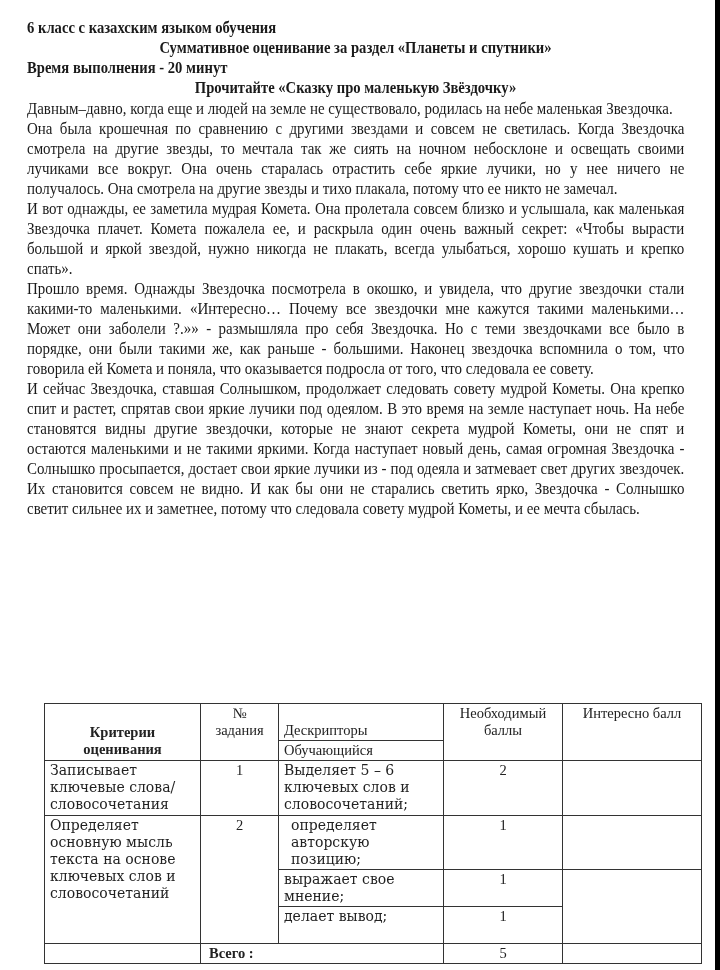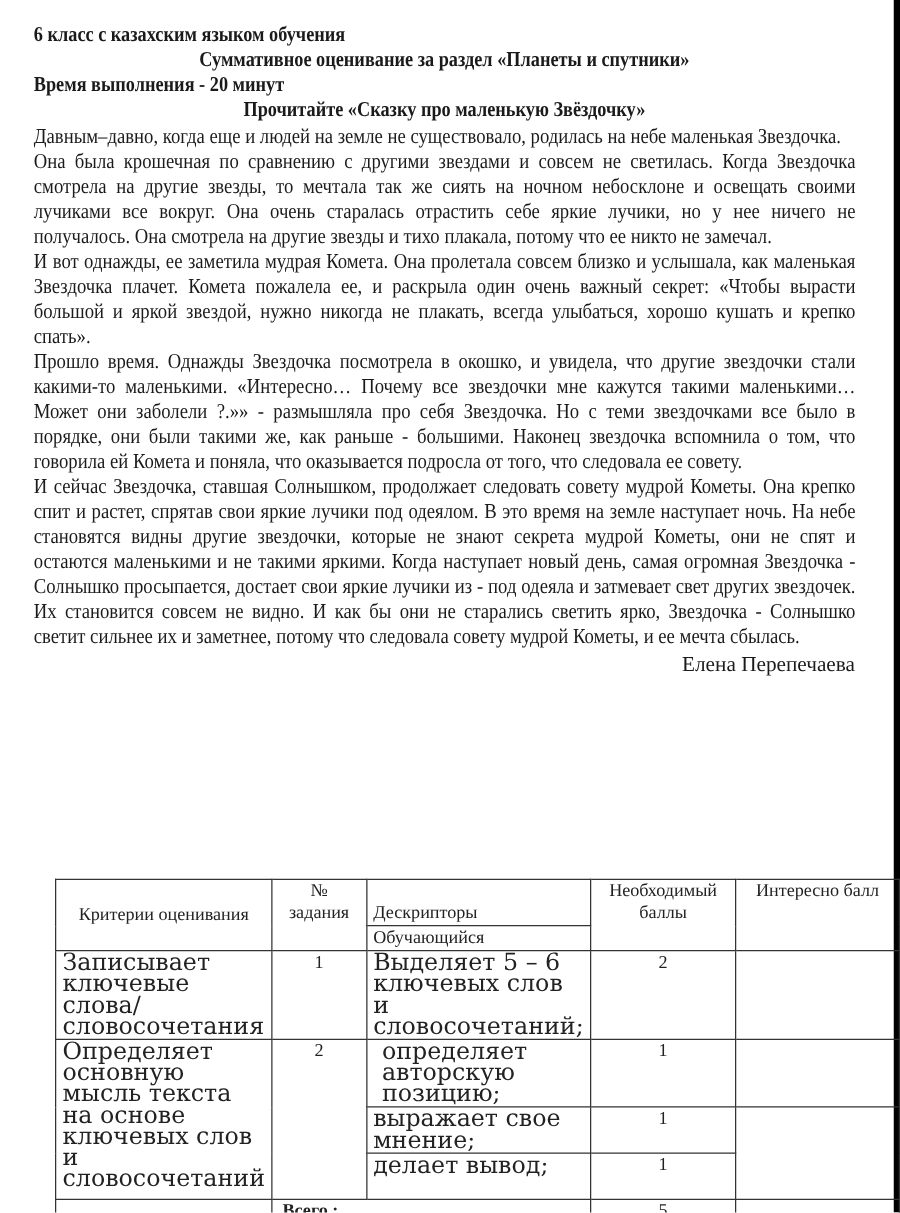--- a/index.html
+++ b/index.html
@@ -16,43 +16,42 @@
     .tasks { margin-top: 2px; }
     .task { font-weight: bold; font-size: 17px; line-height: 22px; transform: scaleX(0.86); transform-origin: left; white-space: nowrap; }
 
     table.crit {
       position: absolute; left: 44px; top: 703px; border-collapse: collapse;
       font-family: "Liberation Serif", serif; font-size: 14.5px; line-height: 17px; color: #222;
     }
     table.crit td { border: 1.3px solid #333; vertical-align: top; padding: 1px 5px; }
     .c1 { width: 145px; } .c2 { width: 67px; } .c3 { width: 147px; } .c4 { width: 108px; } .c5 { width: 128px; }
     .center { text-align: center; }
-    .hdr-crit { padding-top: 20px !important; text-align: center; }
+    .hdr-crit { padding-top: 20px !important; text-align: center; font-weight: bold; }
     .desc-hdr { vertical-align: bottom !important; }
-    .body-text { font-family: "DejaVu Serif", serif; font-size: 19px; line-height: 17px; }
+    .body-text { font-family: "DejaVu Serif", serif; font-size: 14px; line-height: 17px; }
     .left { text-align: left; font-weight: bold; }
   </style>
 </head>
 <body>
 
 <div class="right-bar"></div>
 
 <div class="page">
   <div class="h-line">6 класс с казахским языком обучения</div>
   <div class="h-line h-center" style="transform-origin:center;">Суммативное оценивание за раздел «Планеты и спутники»</div>
   <div class="h-line">Время выполнения - 20 минут</div>
   <div class="h-line h-center" style="transform-origin:center; margin-bottom:1px;">Прочитайте «Сказку про маленькую Звёздочку»</div>
 
   <p class="para">Давным–давно, когда еще и людей на земле не существовало, родилась на небе маленькая Звездочка.</p>
   <p class="para">Она была крошечная по сравнению с другими звездами и совсем не светилась. Когда Звездочка смотрела на другие звезды, то мечтала так же сиять на ночном небосклоне и освещать своими лучиками все вокруг. Она очень старалась отрастить себе яркие лучики, но у нее ничего не получалось. Она смотрела на другие звезды и тихо плакала, потому что ее никто не замечал.</p>
   <p class="para">И вот однажды, ее заметила мудрая Комета. Она пролетала совсем близко и услышала, как маленькая Звездочка плачет. Комета пожалела ее, и раскрыла один очень важный секрет: «Чтобы вырасти большой и яркой звездой, нужно никогда не плакать, всегда улыбаться, хорошо кушать и крепко спать».</p>
   <p class="para">Прошло время. Однажды Звездочка посмотрела в окошко, и увидела, что другие звездочки стали какими-то маленькими. «Интересно… Почему все звездочки мне кажутся такими маленькими…Может они заболели ?.»» - размышляла про себя Звездочка. Но с теми звездочками все было в порядке, они были такими же, как раньше - большими. Наконец звездочка вспомнила о том, что говорила ей Комета и поняла, что оказывается подросла от того, что следовала ее совету.</p>
   <p class="para">И сейчас Звездочка, ставшая Солнышком, продолжает следовать совету мудрой Кометы. Она крепко спит и растет, спрятав свои яркие лучики под одеялом. В это время на земле наступает ночь. На небе становятся видны другие звездочки, которые не знают секрета мудрой Кометы, они не спят и остаются маленькими и не такими яркими. Когда наступает новый день, самая огромная Звездочка - Солнышко просыпается, достает свои яркие лучики из - под одеяла и затмевает свет других звездочек. Их становится совсем не видно. И как бы они не старались светить ярко, Звездочка - Солнышко светит сильнее их и заметнее, потому что следовала совету мудрой Кометы, и ее мечта сбылась.</p>
 
-  <div class="author">Елена Перепечаева</div>
 
 </div>
 
 <table class="crit">
   <tbody>
       <tr>
     <td class="c1 hdr-crit" rowspan="2">Критерии оценивания</td>
     <td class="c2 center" rowspan="2">
       <div>№</div>
       <div>задания</div>

